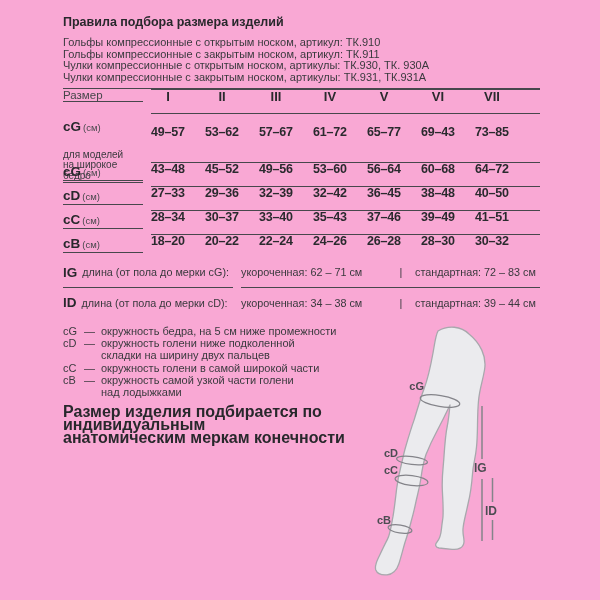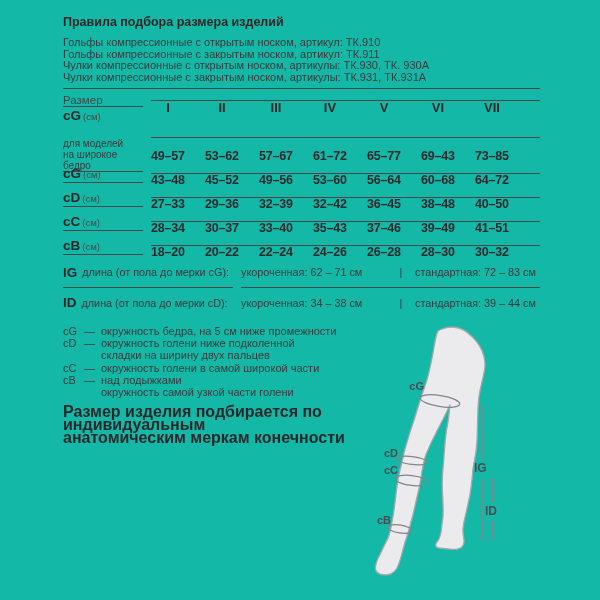--- a/index.html
+++ b/index.html
@@ -1,28 +1,28 @@
 <!DOCTYPE html>
 <html><head>
 <meta charset="utf-8">
 <style>
   * { box-sizing: border-box; margin: 0; padding: 0; }
   html,body { background:#fff; }
   .page {
-    position: relative; width: 600px; height: 600px; background: #14b8a6;
+    position: relative; width: 600px; height: 600px; background: #f9a8d4;
     font-family: "Liberation Sans", "DejaVu Sans", sans-serif;
     color: #39393d; overflow: hidden;
   }
   .content { padding: 15px 60px 0 63px; }
   .title { font-size: 12.5px; font-weight: bold; color: #28282c; line-height: 15px; margin-bottom: 7px; }
   .products .pline { font-size: 11px; line-height: 11.7px; color: #3a3a3e; white-space: nowrap; }
 
   
   .sizetable { margin-top: 4px; border-top: 1.6px solid #47474c; }
-  .trow { display: flex; gap: 8px; align-items: center; }
+  .trow { display: flex; gap: 8px; align-items: flex-start; }
   .trow.std, .trow.thead { height: 24px; }
   .trow.tall { height: 49px; }
   .tlabel {
     width: 80px; flex: none; border-bottom: 1.6px solid #47474c;
     display: flex; flex-direction: column; justify-content: center;
   }
   .tall .tlabel { justify-content: flex-start; padding-top: 4px; }
   .tdata { flex: 1; border-bottom: 1.6px solid #47474c; position: relative; }
   .tgrid {
     position: absolute; left: -10px; top: 0; bottom: 0; width: 378px;
@@ -220,22 +220,22 @@
           <span class="ncode">cC</span>
           <span class="ndash">—</span>
           <span class="ntext">
             <div class="nline">окружность голени в самой широкой части</div>
           </span>
         </div>
         <div class="note">
           <span class="ncode">cB</span>
           <span class="ndash">—</span>
           <span class="ntext">
+            <div class="nline">окружность самой узкой части голени</div>
             <div class="nline">над лодыжками</div>
-            <div class="nline">окружность самой узкой части голени</div>
           </span>
         </div>
       </div>
 
     <div class="footer" id="footer-note">
         <div class="fline">Размер изделия подбирается по индивидуальным</div>
         <div class="fline">анатомическим меркам конечности</div>
       </div>
   </div>
 

